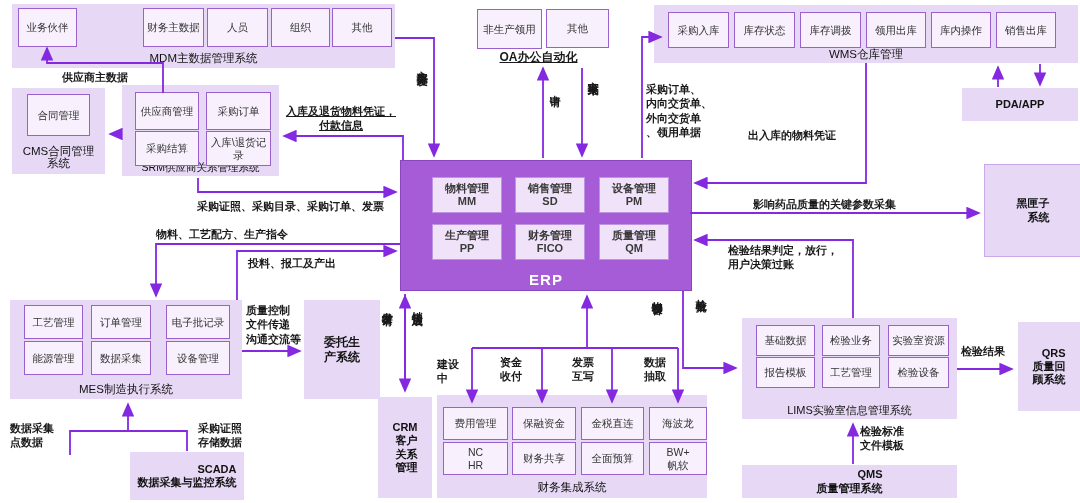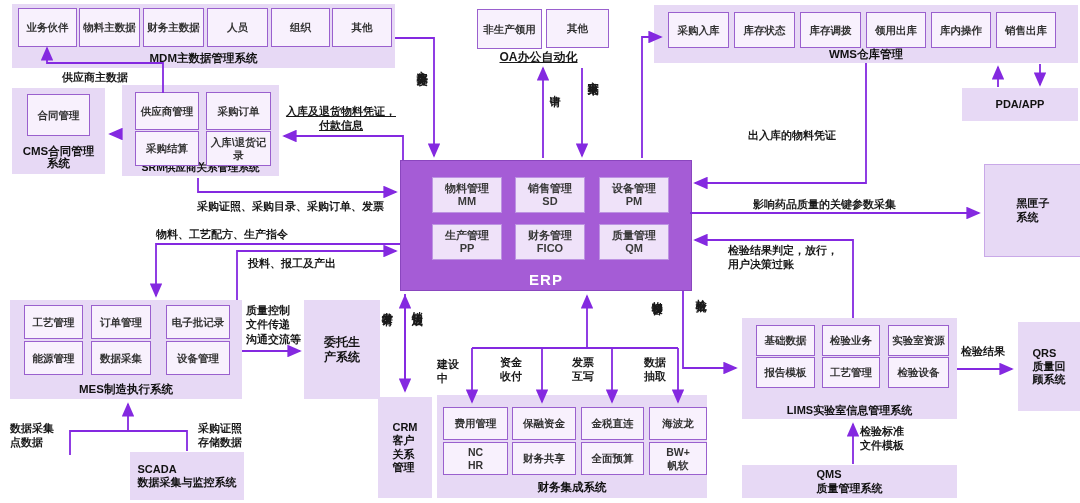--- a/index.html
+++ b/index.html
@@ -1,25 +1,25 @@
 <!DOCTYPE html>
 <html><head>
 <meta charset="utf-8">
 <style>
   html,body{margin:0;padding:0;background:#fff;}
   .stage{position:relative;width:1080px;height:503px;background:#ffffff;
          font-family:"Liberation Sans","DejaVu Sans",sans-serif;overflow:hidden;}
   .band{position:absolute;background:#E7D9F5;}
   .cell{position:absolute;background:#F8F1FD;border:1px solid #9A60CE;
         display:flex;align-items:center;justify-content:center;text-align:center;
-        font-size:10.5px;line-height:1.15;color:#333;white-space:pre-line;font-weight:bold;}
-  .btitle{position:absolute;left:0;right:0;text-align:center;font-weight:bold;
+        font-size:10.5px;line-height:1.15;color:#333;white-space:pre-line;font-weight:normal;}
+  .btitle{position:absolute;left:0;right:0;text-align:center;font-weight:normal;
           color:#111;font-size:11.5px;white-space:pre-line;line-height:1.1;}
   .solo{position:absolute;background:#E7D9F5;display:flex;align-items:center;justify-content:center;
-        text-align:left;font-weight:bold;font-size:11px;color:#111;white-space:pre-line;line-height:1.2;}
+        text-align:right;font-weight:bold;font-size:11px;color:#111;white-space:pre-line;line-height:1.2;}
   .erp-box{position:absolute;background:#A55CD6;border:1px solid #8A46BE;}
   .erp-cell{position:absolute;background:#EFE2F9;border:1px solid #BD93E2;
         display:flex;align-items:center;justify-content:center;text-align:center;
         font-size:11px;font-weight:bold;color:#3a3a3a;white-space:pre-line;line-height:1.2;}
   .erp-title{position:absolute;left:0;right:0;bottom:2px;text-align:center;
         color:#fff;font-weight:bold;font-size:15px;letter-spacing:1px;}
   .note{position:absolute;font-size:11px;font-weight:bold;color:#1a1a1a;
         white-space:pre-line;line-height:1.3;}
   .note.c{text-align:center;text-decoration:underline;}
   .note.v{writing-mode:vertical-rl;text-orientation:upright;letter-spacing:1px;}
@@ -27,21 +27,20 @@
 </style>
 </head>
 <body>
 
 <div class="stage">
 
   <div class="band" style="left:12px;top:4px;width:383px;height:64px">
     <div class="btitle" style="bottom:3px">MDM主数据管理系统</div>
   </div>
   <div class="cell" style="left:18px;top:8px;width:57px;height:37px">业务伙伴</div>
-  <div class="cell" style="left:79px;top:8px;width:59px;height:37px">物料主数据</div>
   <div class="cell" style="left:143px;top:8px;width:59px;height:37px">财务主数据</div>
   <div class="cell" style="left:207px;top:8px;width:59px;height:37px">人员</div>
   <div class="cell" style="left:271px;top:8px;width:57px;height:37px">组织</div>
   <div class="cell" style="left:332px;top:8px;width:58px;height:37px">其他</div>
 
   <div class="band" style="left:12px;top:88px;width:93px;height:86px">
     <div class="btitle" style="bottom:4px">CMS合同管理
 系统</div>
   </div>
   <div class="cell" style="left:27px;top:94px;width:61px;height:40px">合同管理</div>
@@ -144,20 +143,24 @@
   <div class="note" style="left:246px;top:303px">质量控制
 文件传递
 沟通交流等</div>
   <div class="note" style="left:10px;top:421px">数据采集
 点数据</div>
   <div class="note" style="left:198px;top:421px">采购证照
 存储数据</div>
   <div class="note v" style="left:415px;top:62px;height:92px">主数据分发</div>
   <div class="note v" style="left:548px;top:86px;height:40px">申请</div>
   <div class="note v" style="left:586px;top:73px;height:75px">审批结果</div>
+  <div class="note" style="left:646px;top:82px">采购订单、
+内向交货单、
+外向交货单
+、领用单据</div>
   <div class="note" style="left:748px;top:128px">出入库的物料凭证</div>
   <div class="note" style="left:753px;top:197px">影响药品质量的关键参数采集</div>
   <div class="note" style="left:728px;top:243px">检验结果判定，放行，
 用户决策过账</div>
   <div class="note v" style="left:380px;top:303px;height:70px">发货申请</div>
   <div class="note v" style="left:410px;top:303px;height:70px">销售达成</div>
   <div class="note" style="left:437px;top:357px">建设
 中</div>
   <div class="note" style="left:500px;top:355px">资金
 收付</div>

